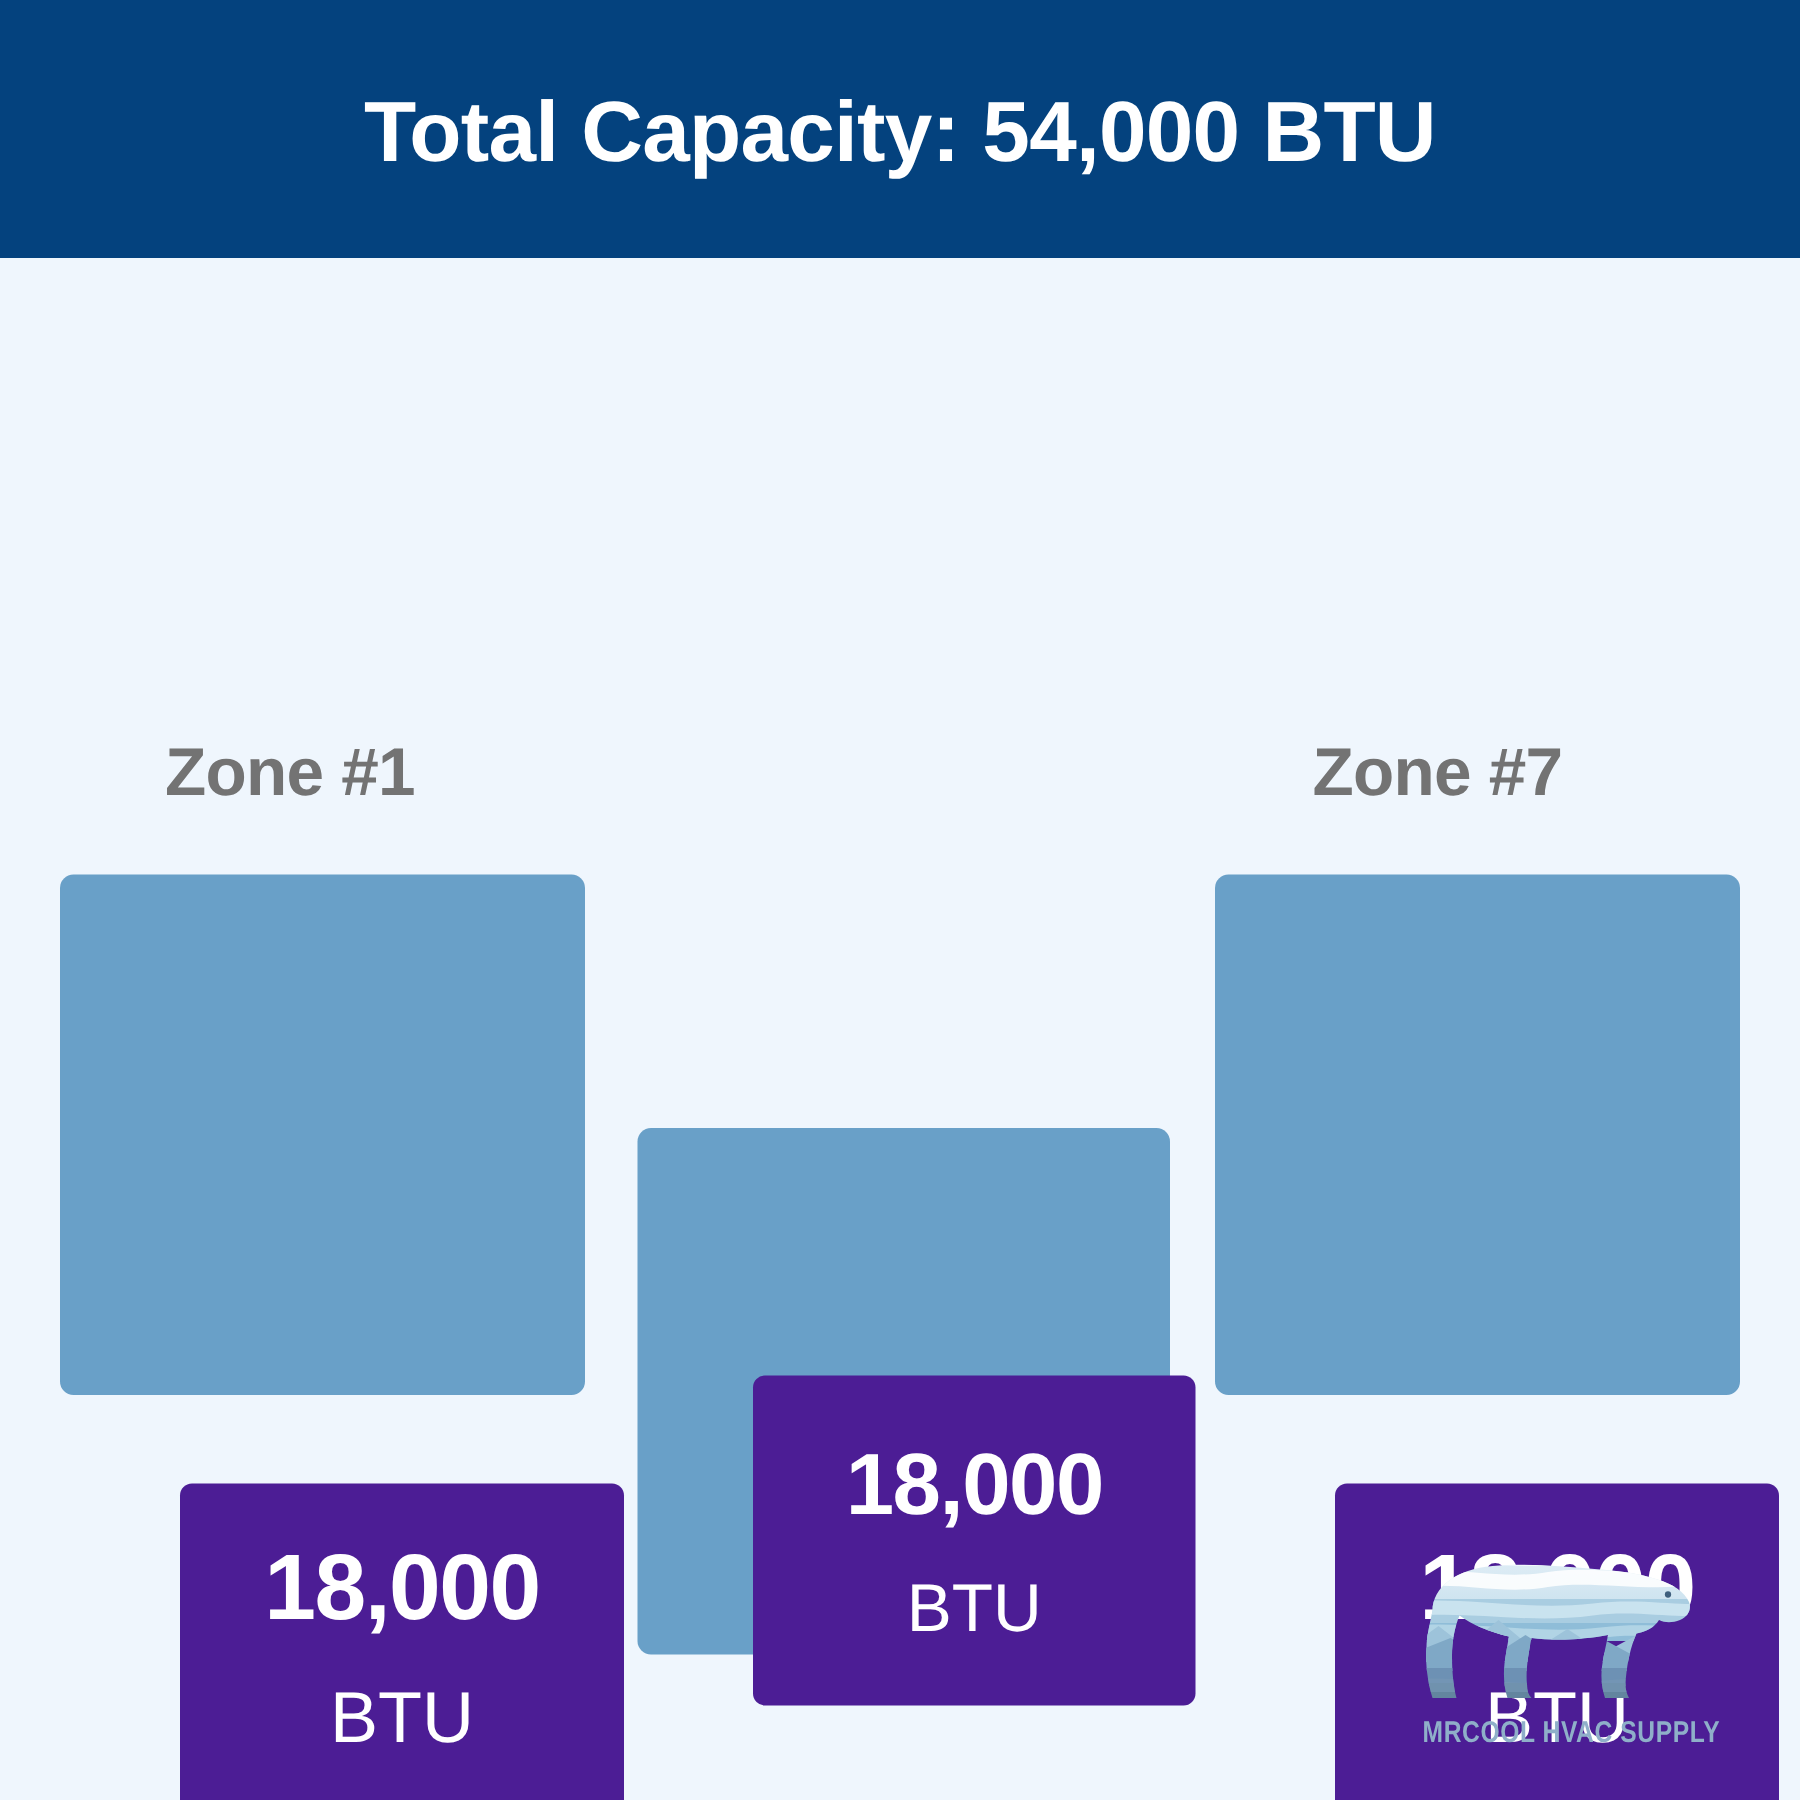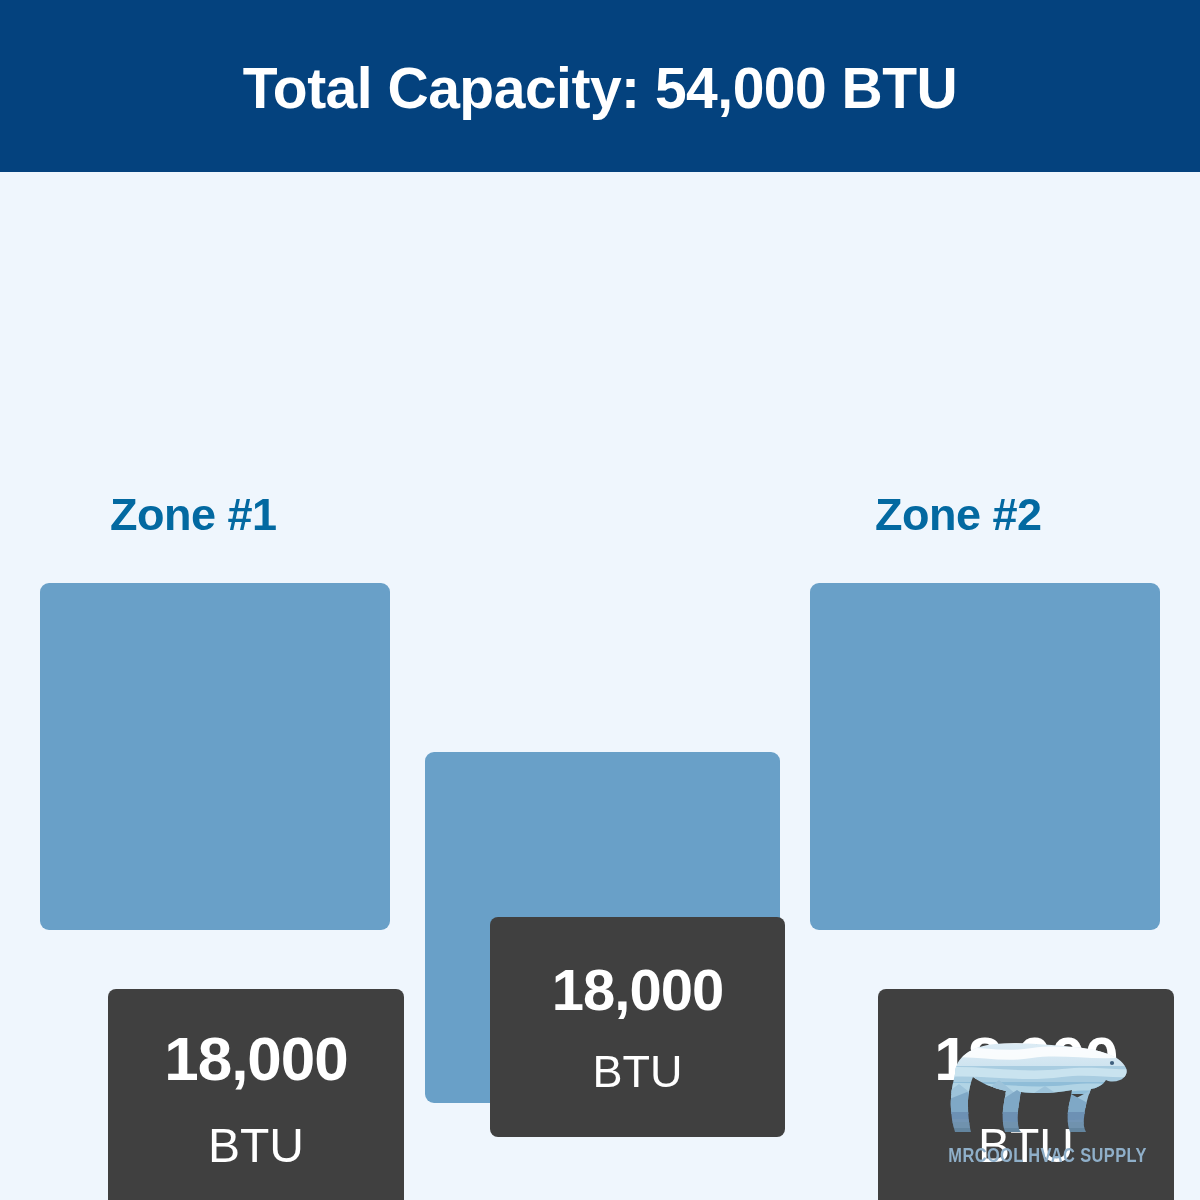--- a/index.html
+++ b/index.html
@@ -42,41 +42,42 @@
     text-align: center;
     margin-top: 4px;
   }
 
   
   .zone {
     position: absolute;
   }
   .zone-label {
     position: absolute;
-    color: #0369a1;
+    color: #737373;
     font-size: 45px;
     font-weight: bold;
     letter-spacing: -0.5px;
     line-height: 1;
     white-space: nowrap;
   }
   .zone-outer {
     position: absolute;
     background: #69a0c8;
     border-radius: 9px;
   }
   .zone-inner {
     position: absolute;
-    background: #404040;
+    background: #4c1d95;
     border-radius: 8px;
     display: flex;
     flex-direction: column;
     align-items: center;
     justify-content: center;
     box-sizing: border-box;
+    margin-left: 12px;
   }
   .btu-value {
     color: #ffffff;
     font-size: 62px;
     font-weight: bold;
     letter-spacing: -1px;
     line-height: 1;
     white-space: nowrap;
   }
   .btu-unit {
@@ -152,21 +153,21 @@
     <div class="zone-label">Zone #1</div>
     <div class="zone-outer">
       <div class="zone-inner">
         <div class="btu-value">18,000</div>
         <div class="btu-unit">BTU</div>
       </div>
     </div>
   </div>
 
   <div class="zone" id="zone-2">
-    <div class="zone-label">Zone #2</div>
+    <div class="zone-label">Zone #7</div>
     <div class="zone-outer">
       <div class="zone-inner">
         <div class="btu-value">18,000</div>
         <div class="btu-unit">BTU</div>
       </div>
     </div>
   </div>
 
   <div class="zone" id="zone-3">
 

